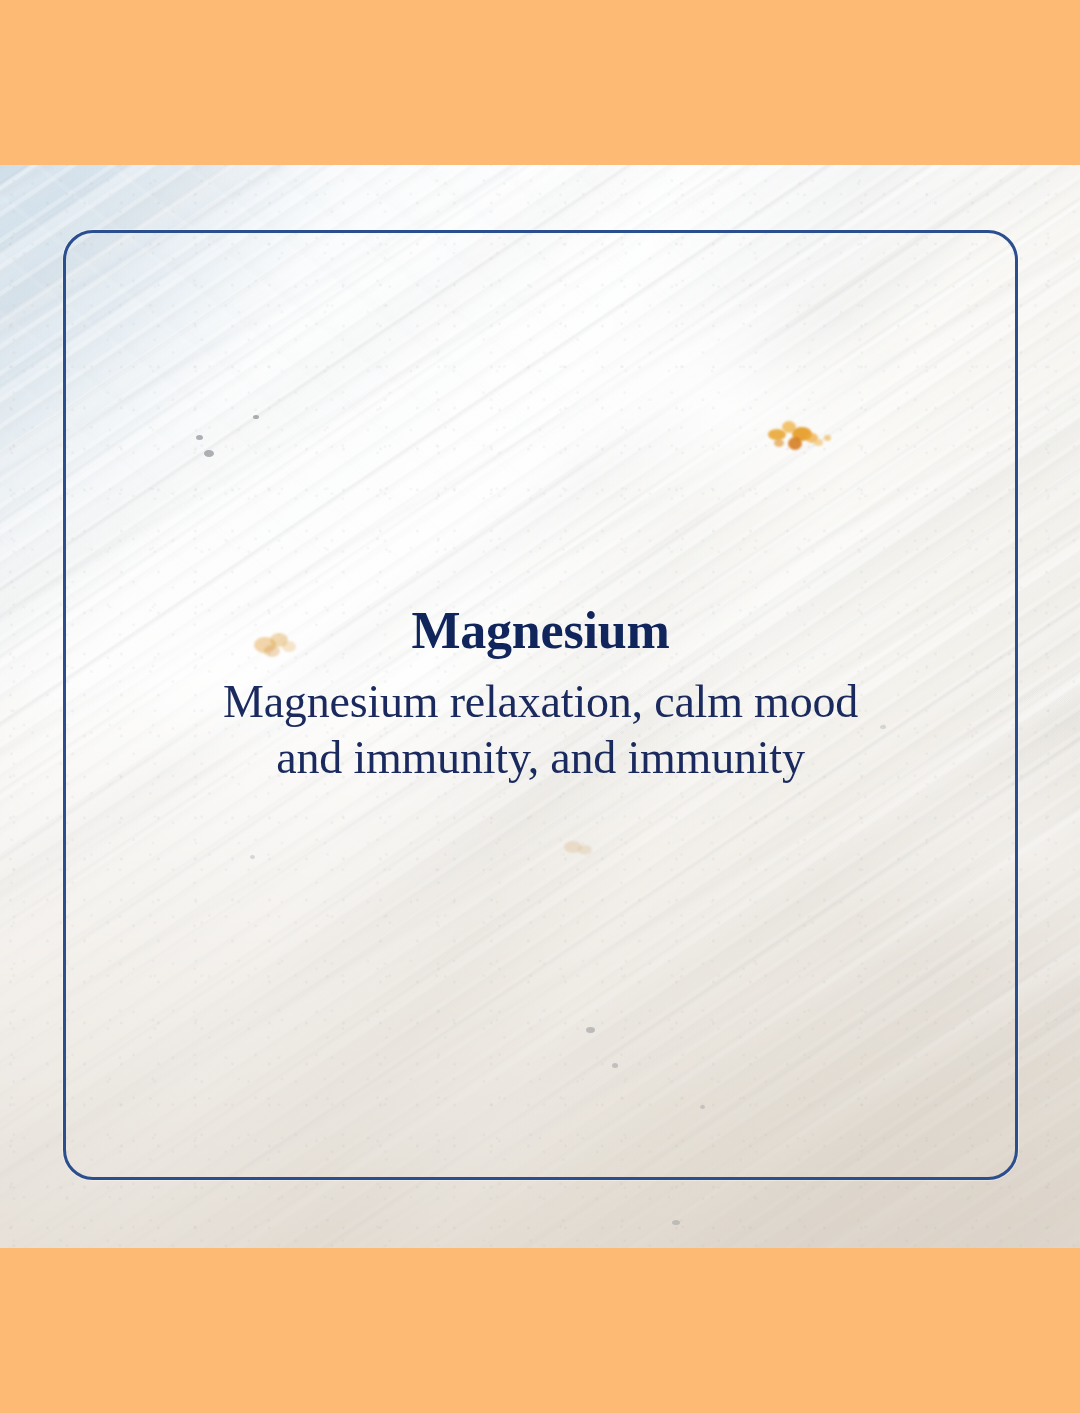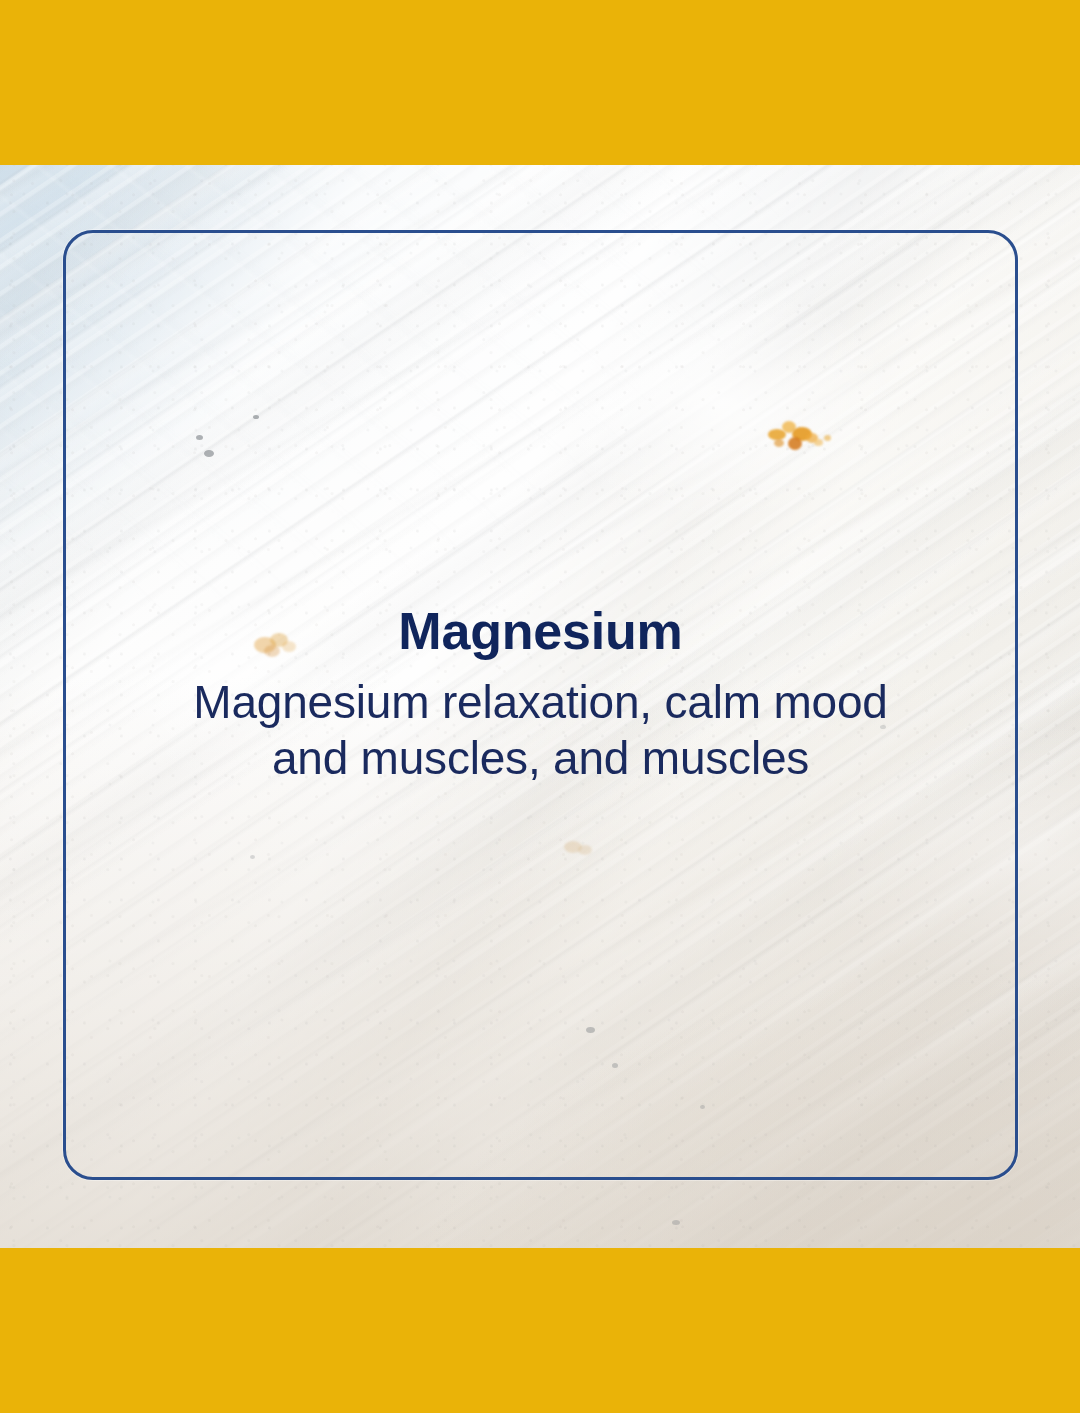--- a/index.html
+++ b/index.html
@@ -13,21 +13,22 @@
     height: 1413px;
     font-family: "Liberation Sans", sans-serif;
     overflow: hidden;
   }
 
   
   #canvas {
     position: relative;
     width: 1080px;
     height: 1413px;
-    background: #eab308;
+    background: #fdba74;
+    font-family: Liberation Serif, serif;
   }
 
   
   #photo {
     position: absolute;
     left: 0;
     top: 165px;
     width: 1080px;
     height: 1083px;
     overflow: hidden;
@@ -296,17 +297,17 @@
       <i style="left:18px; top:12px; width:14px; height:10px; background:#cfa973; opacity:.24;"></i>
     </span>
   </div>
 
   <div id="frame"></div>
 
   <div id="textblock">
     <h1 id="title">Magnesium</h1>
     <p id="subtitle">
       <span class="sub-line">Magnesium relaxation, calm mood</span>
-      <span class="sub-line">and muscles, and muscles</span>
+      <span class="sub-line">and immunity, and immunity</span>
     </p>
   </div>
 
 </div>
 
 </body></html>

